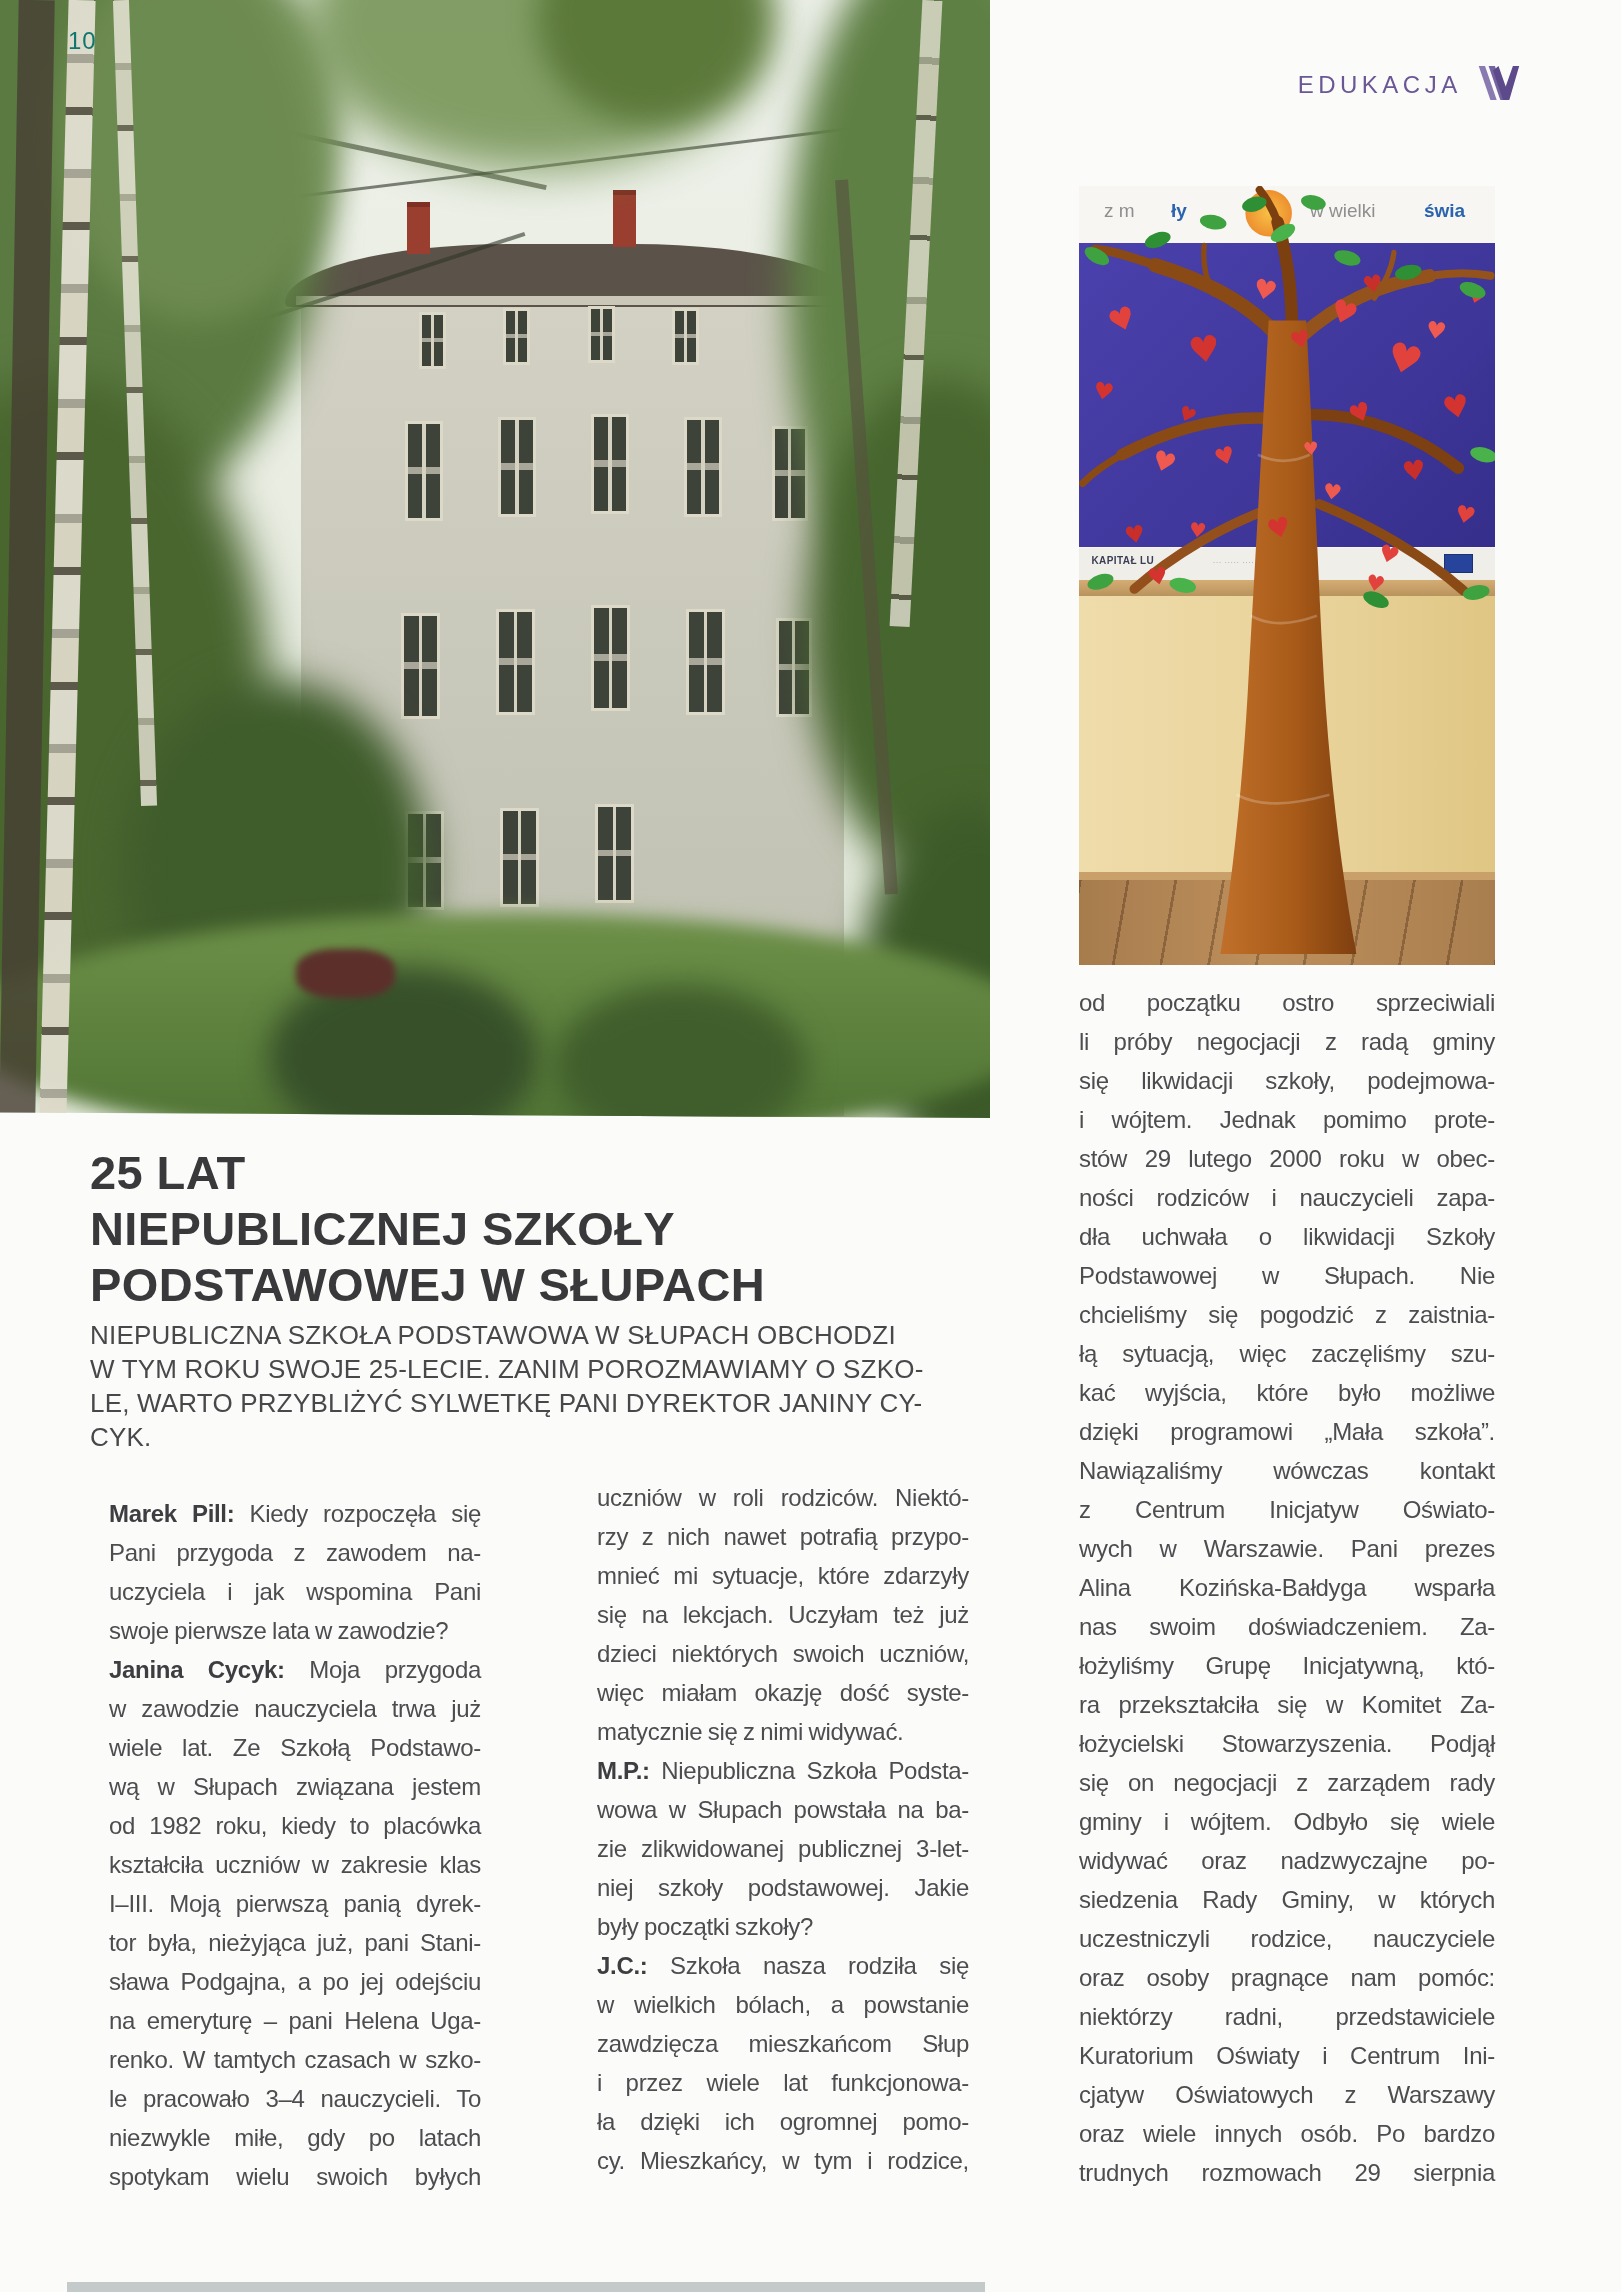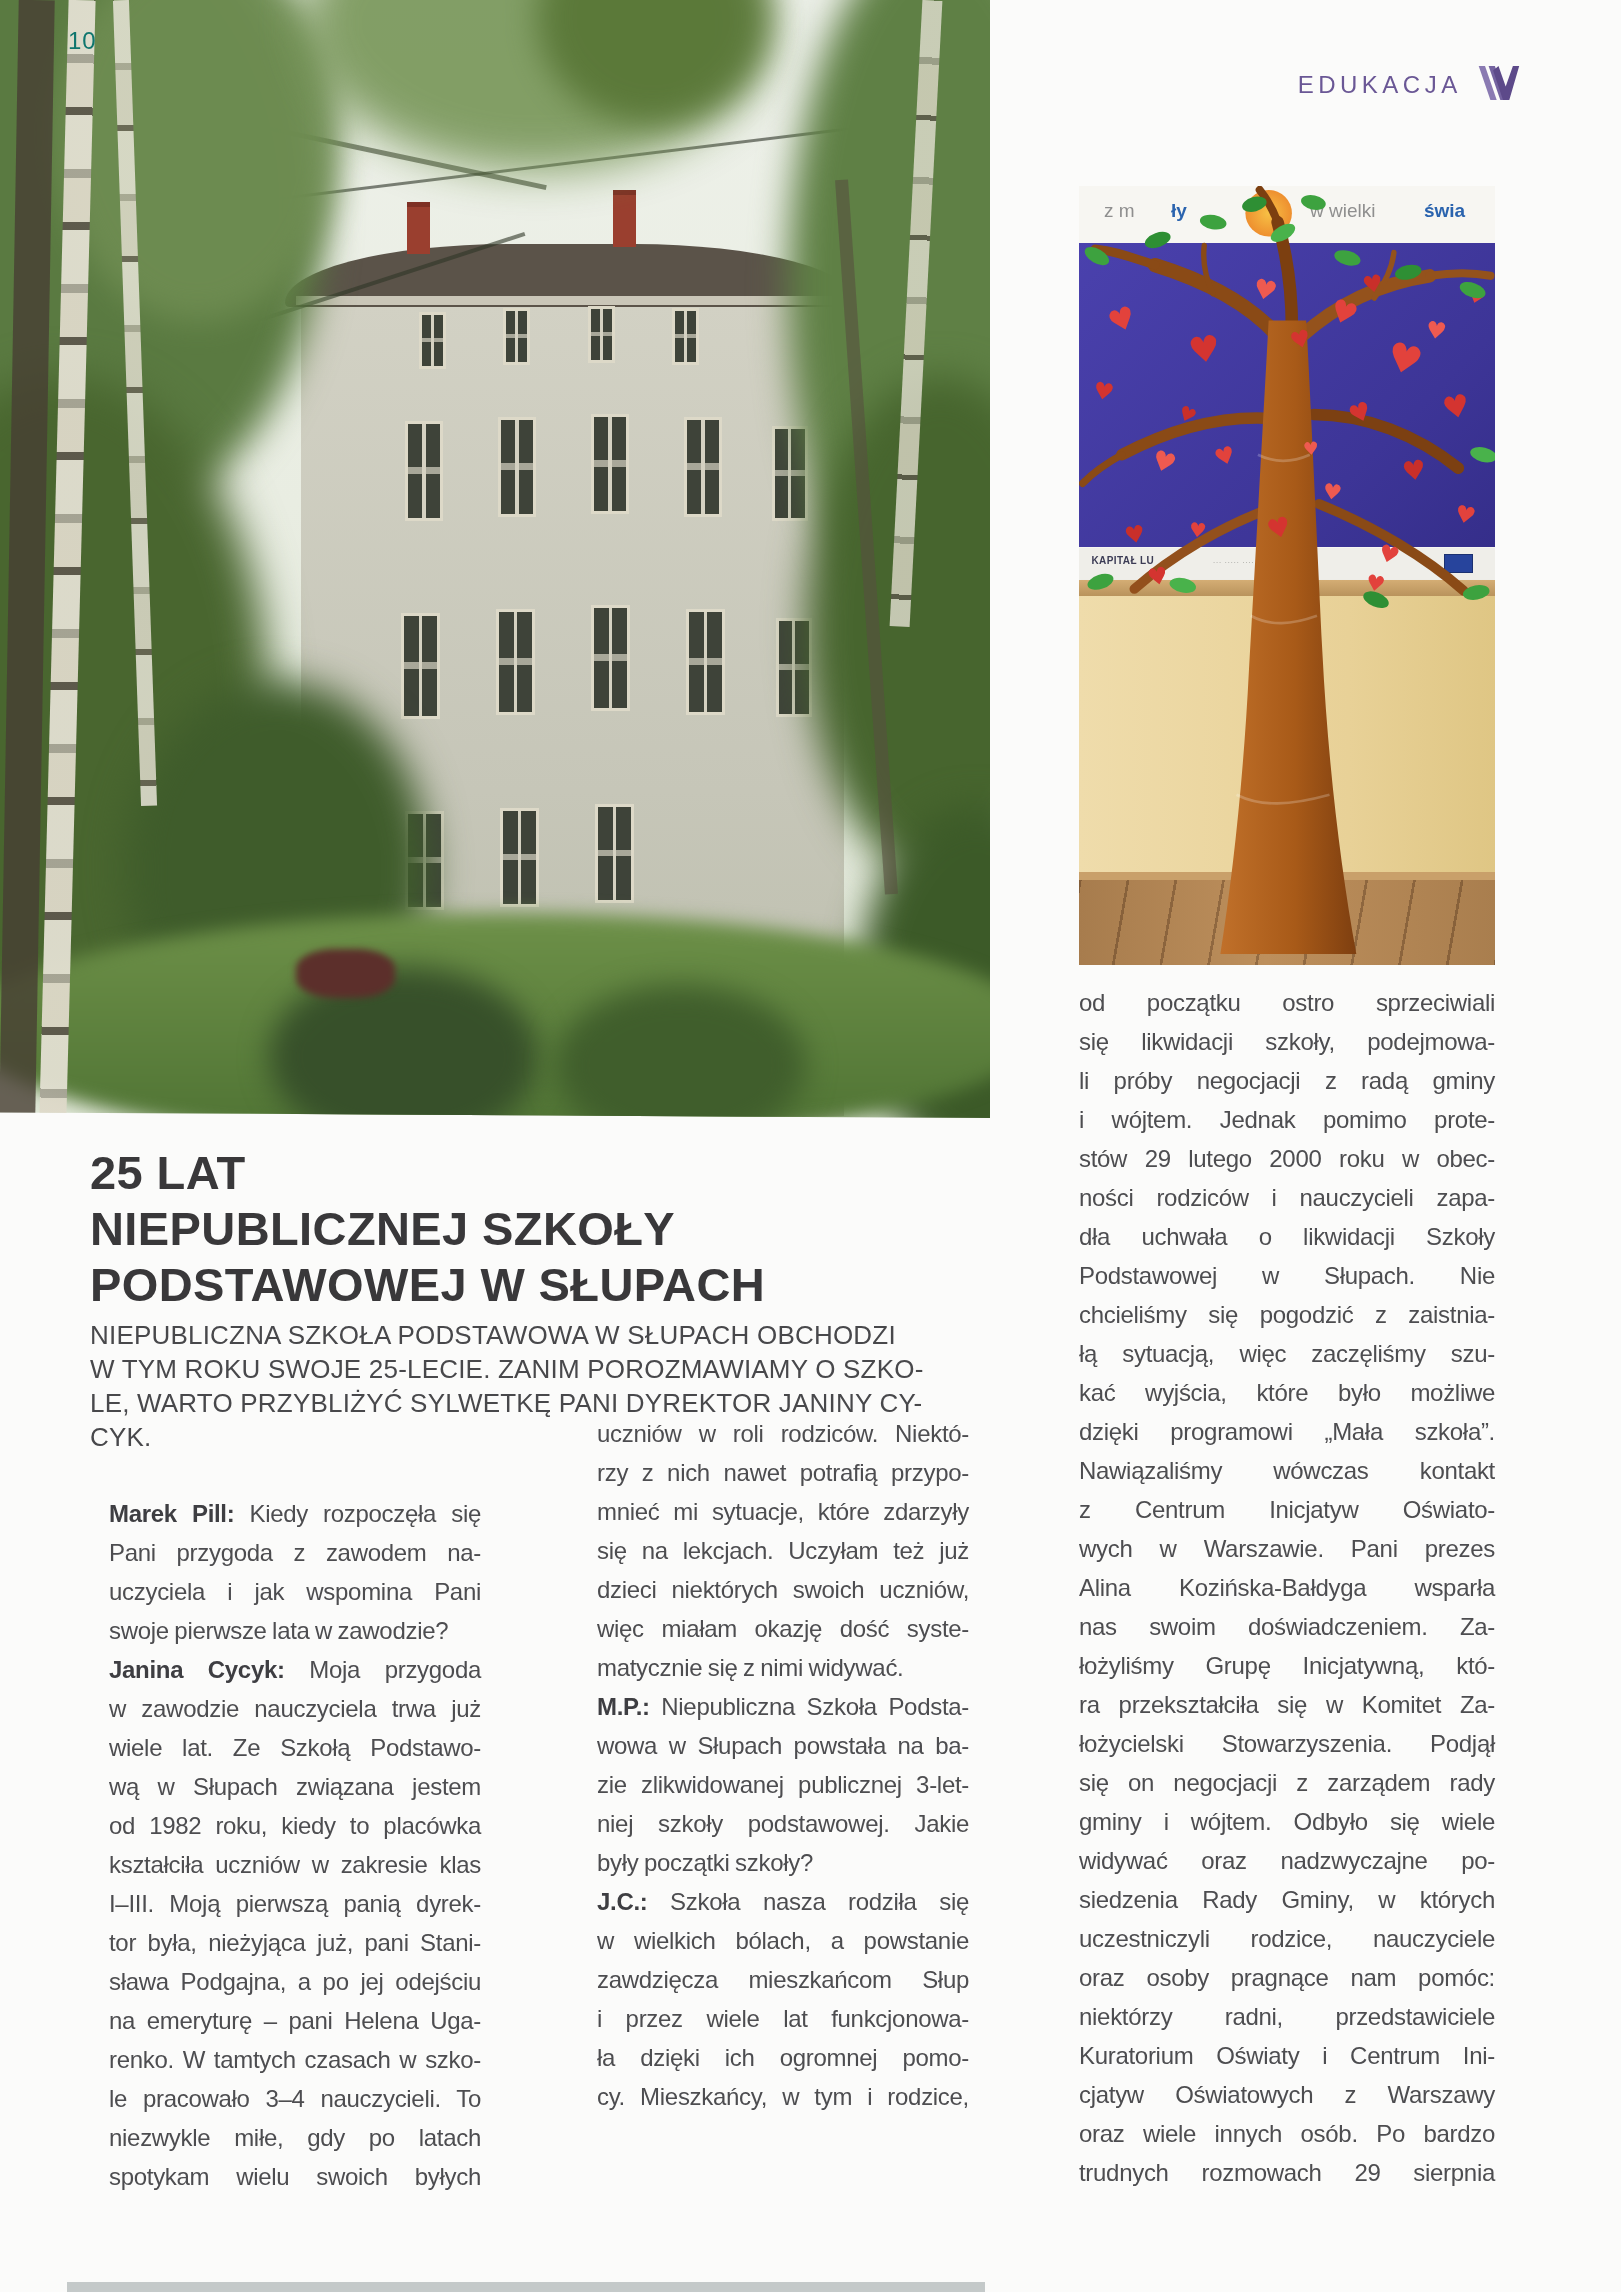--- a/index.html
+++ b/index.html
@@ -47,21 +47,21 @@
     letter-spacing:0.4px;white-space:nowrap;}
   #article-lede{left:90px;top:1318px;width:896px;}
   #article-lede .line{font-size:26px;line-height:34px;color:#48484b;letter-spacing:0.2px;white-space:nowrap;}
 
   
   .col .line{font-size:24px;line-height:39px;color:#4d4d50;letter-spacing:-0.3px;word-spacing:-0.9px;
     white-space:nowrap;text-align:justify;text-align-last:justify;}
   .col .line.nj{text-align:left;text-align-last:left;}
   .col .line b{color:#3e3e42;}
   #col1{left:109px;top:1494px;width:372px;}
-  #col2{left:597px;top:1414px;width:372px;}
+  #col2{left:597px;top:1478px;width:372px;}
   #col3{left:1079px;top:983px;width:416px;}
 
   #bottom-strip{left:67px;top:2282px;width:918px;height:10.7px;background:#98a0a0;opacity:.55;}
 </style>
 </head>
 <body>
 
 <div id="main-photo" class="abs">
 
   <div class="abs" style="left:301px;top:301px;width:543px;height:815px;background:linear-gradient(180deg,#d2d1c4,#c6c6b8 60%,#bcbead);"></div>
@@ -272,22 +272,22 @@
     <div class="line nj">były początki szkoły?</div>
     <div class="line"><b>J.C.: </b>Szkoła nasza rodziła się</div>
     <div class="line">w wielkich bólach, a powstanie</div>
     <div class="line">zawdzięcza mieszkańcom Słup</div>
     <div class="line">i przez wiele lat funkcjonowa-</div>
     <div class="line">ła dzięki ich ogromnej pomo-</div>
     <div class="line">cy. Mieszkańcy, w tym i rodzice,</div>
   </div>
 <div id="col3" class="abs col">
     <div class="line">od początku ostro sprzeciwiali</div>
+    <div class="line">li próby negocjacji z radą gminy</div>
     <div class="line">się likwidacji szkoły, podejmowa-</div>
-    <div class="line">li próby negocjacji z radą gminy</div>
     <div class="line">i wójtem. Jednak pomimo prote-</div>
     <div class="line">stów 29 lutego 2000 roku w obec-</div>
     <div class="line">ności rodziców i nauczycieli zapa-</div>
     <div class="line">dła uchwała o likwidacji Szkoły</div>
     <div class="line">Podstawowej w Słupach. Nie</div>
     <div class="line">chcieliśmy się pogodzić z zaistnia-</div>
     <div class="line">łą sytuacją, więc zaczęliśmy szu-</div>
     <div class="line">kać wyjścia, które było możliwe</div>
     <div class="line">dzięki programowi „Mała szkoła”.</div>
     <div class="line">Nawiązaliśmy wówczas kontakt</div>

